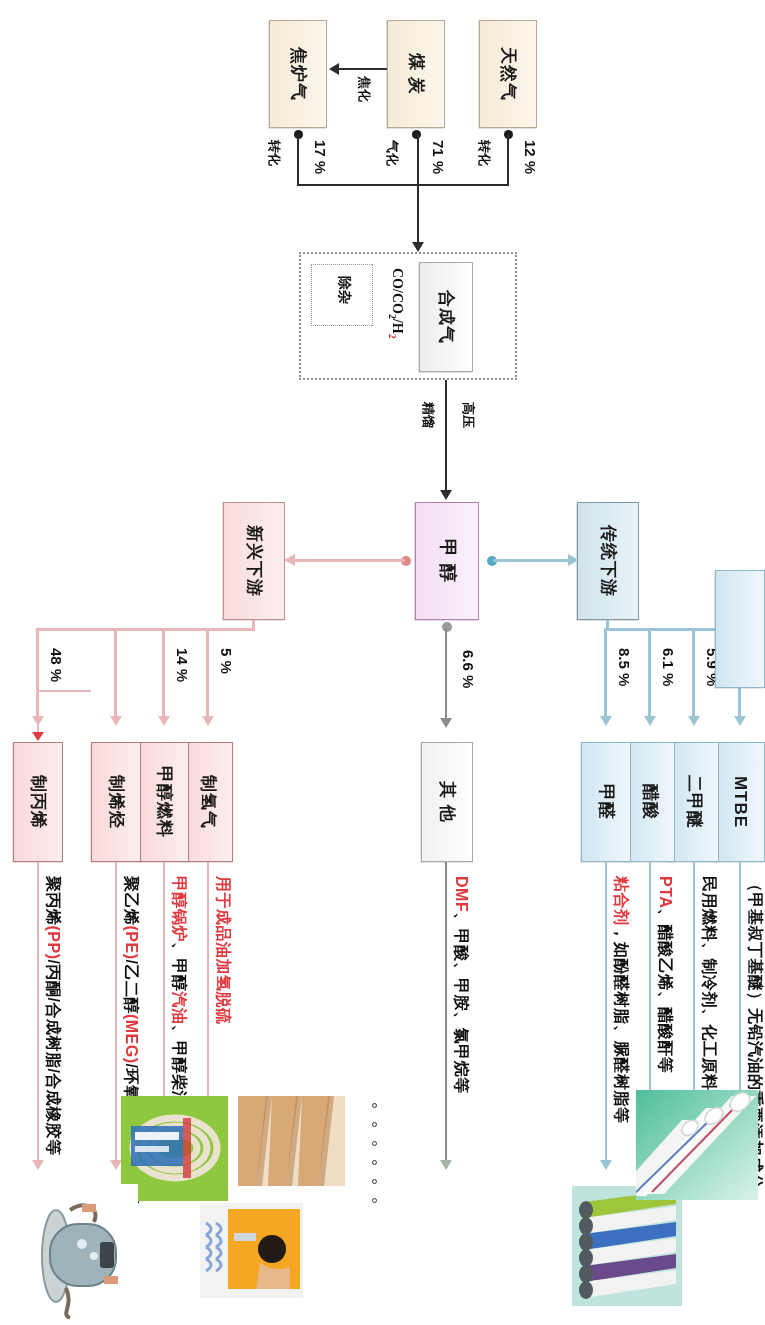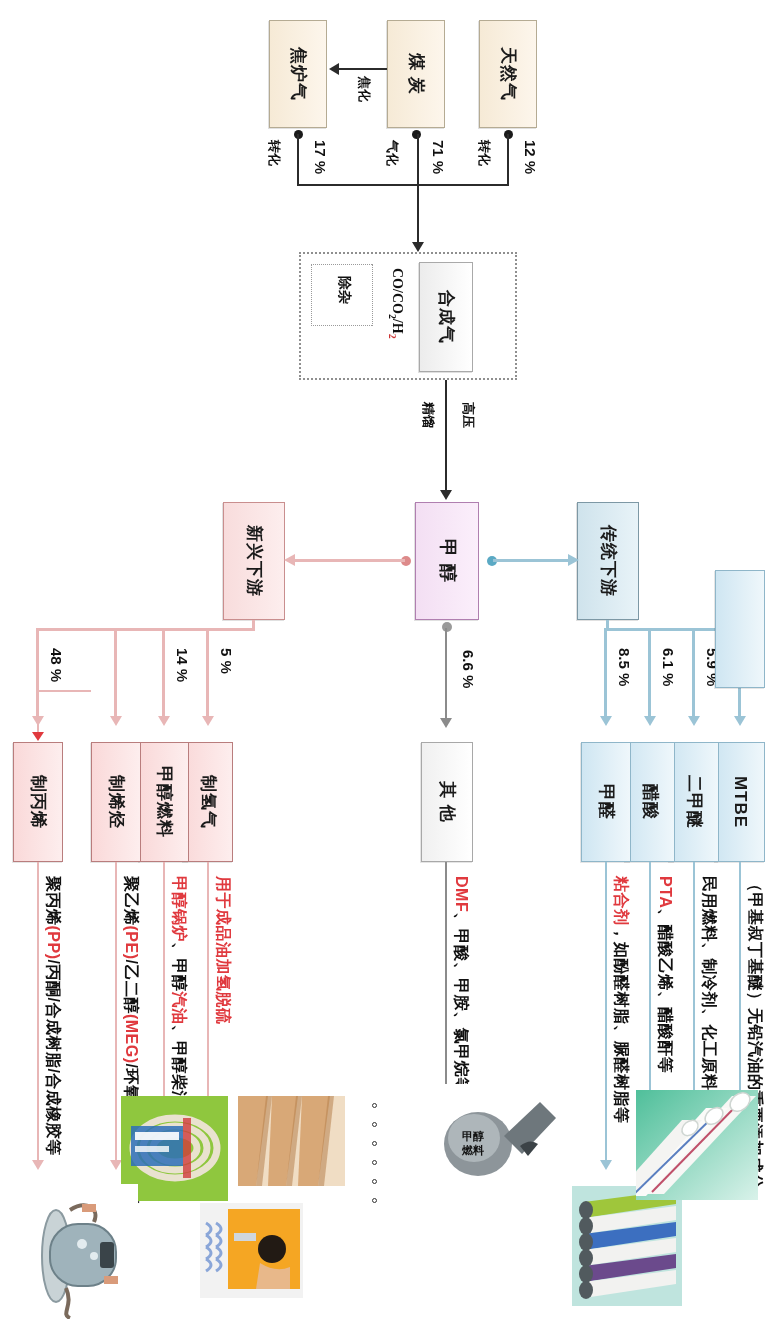--- a/index.html
+++ b/index.html
@@ -440,31 +440,20 @@
 
  <div class="dots-col" style="left:372px; top:1103px;">
    <i></i>
    <i></i>
    <i></i>
    <i></i>
    <i></i>
    <i></i>
  </div>
 
- <div class="photo ph-plain" style="left:434px; top:1084px; width:125px; height:105px;">
-   <svg width="125" height="105" viewBox="0 0 125 105">
-     <rect width="125" height="105" fill="#ffffff"></rect>
-     <ellipse cx="44" cy="60" rx="34" ry="32" fill="#8d959a"></ellipse>
-     <ellipse cx="40" cy="54" rx="26" ry="24" fill="#aeb6ba"></ellipse>
-     <path d="M70 52 L106 18 L122 34 L88 70 Z" fill="#6e777c"></path>
-     <path d="M86 62 q10 -8 18 -2 l-10 12 z" fill="#3c4347"></path>
-     <text x="28" y="56" font-family="Liberation Sans, sans-serif" font-size="11" font-weight="bold" fill="#111">甲醇</text>
-     <text x="28" y="70" font-family="Liberation Sans, sans-serif" font-size="11" font-weight="bold" fill="#111">燃料</text>
-   </svg>
- </div>
 
  <div class="photo ph-teal" style="left:572px; top:1186px; width:110px; height:120px;">
    <svg width="110" height="120" viewBox="0 0 110 120">
      <rect width="110" height="120" fill="#bfe4de"></rect>
      <g>
        <path d="M12 16 L104 4 L104 18 L12 32 Z" fill="#9fc63b"></path>
        <path d="M12 32 L104 20 L104 34 L12 48 Z" fill="#f2f2f0"></path>
        <path d="M12 48 L104 36 L104 50 L12 64 Z" fill="#3c6fc0"></path>
        <path d="M12 64 L104 52 L104 66 L12 80 Z" fill="#f2f2f0"></path>
        <path d="M12 80 L104 68 L104 82 L12 96 Z" fill="#6b4a8c"></path>

